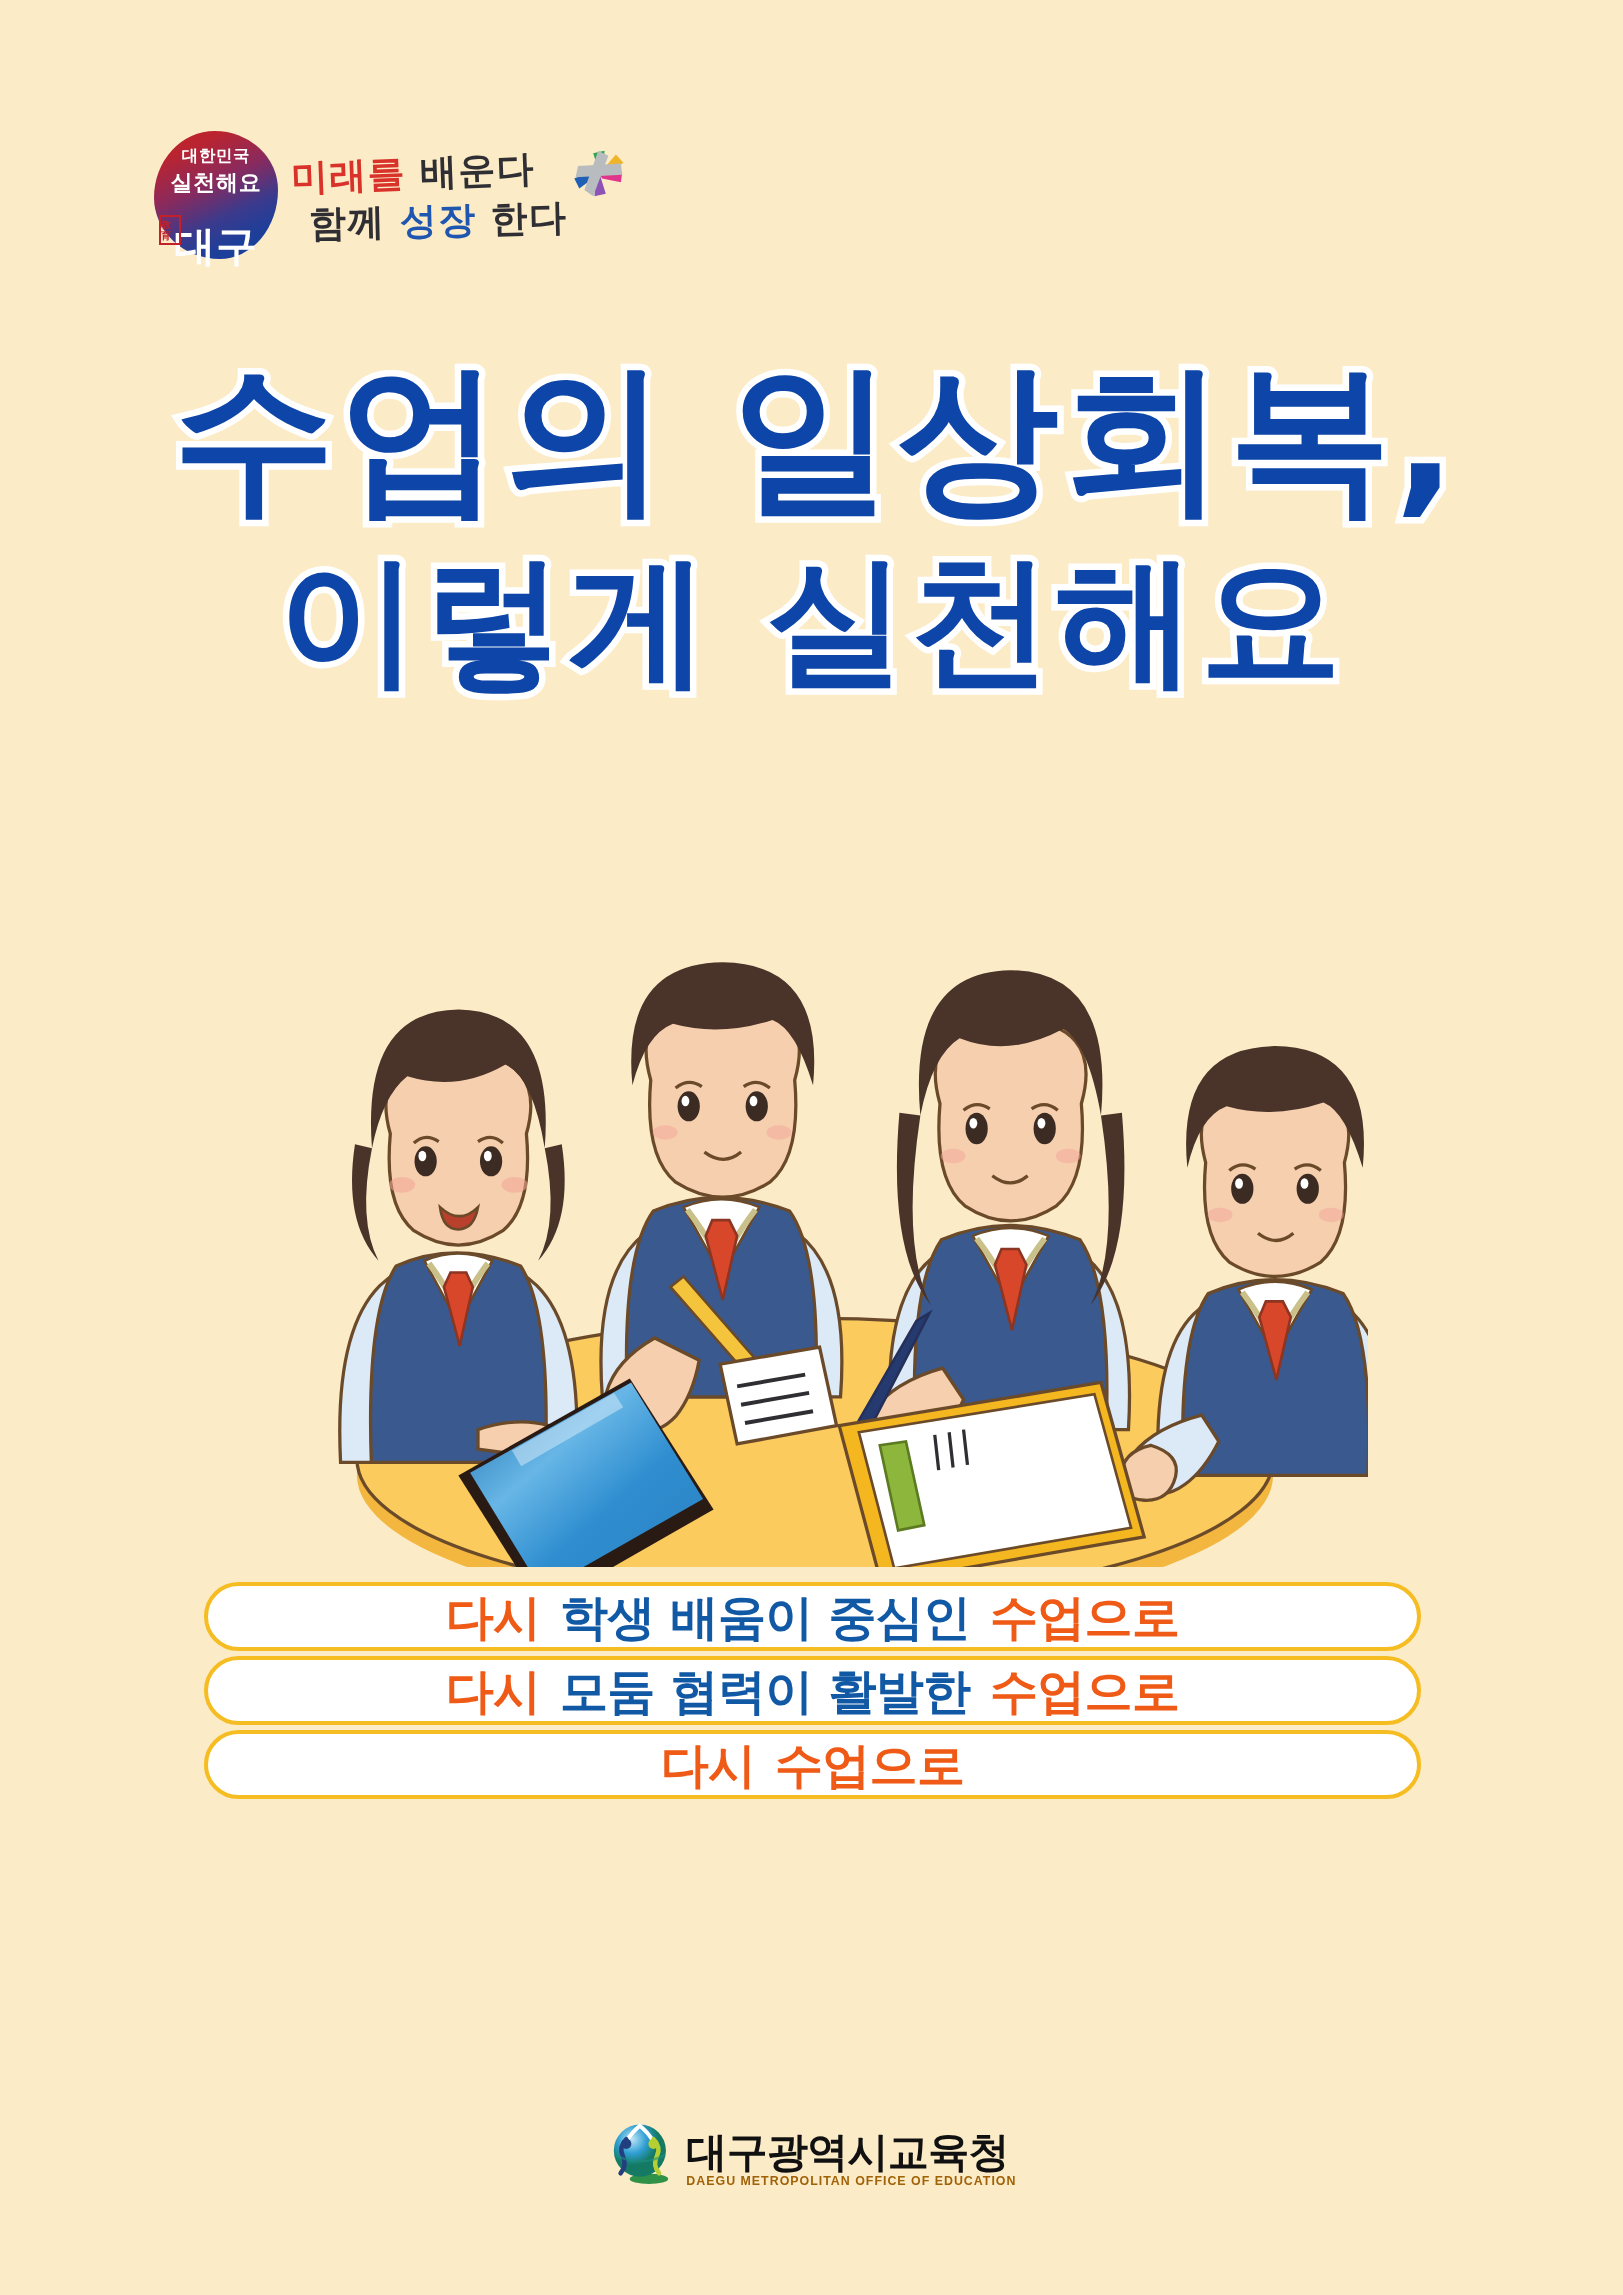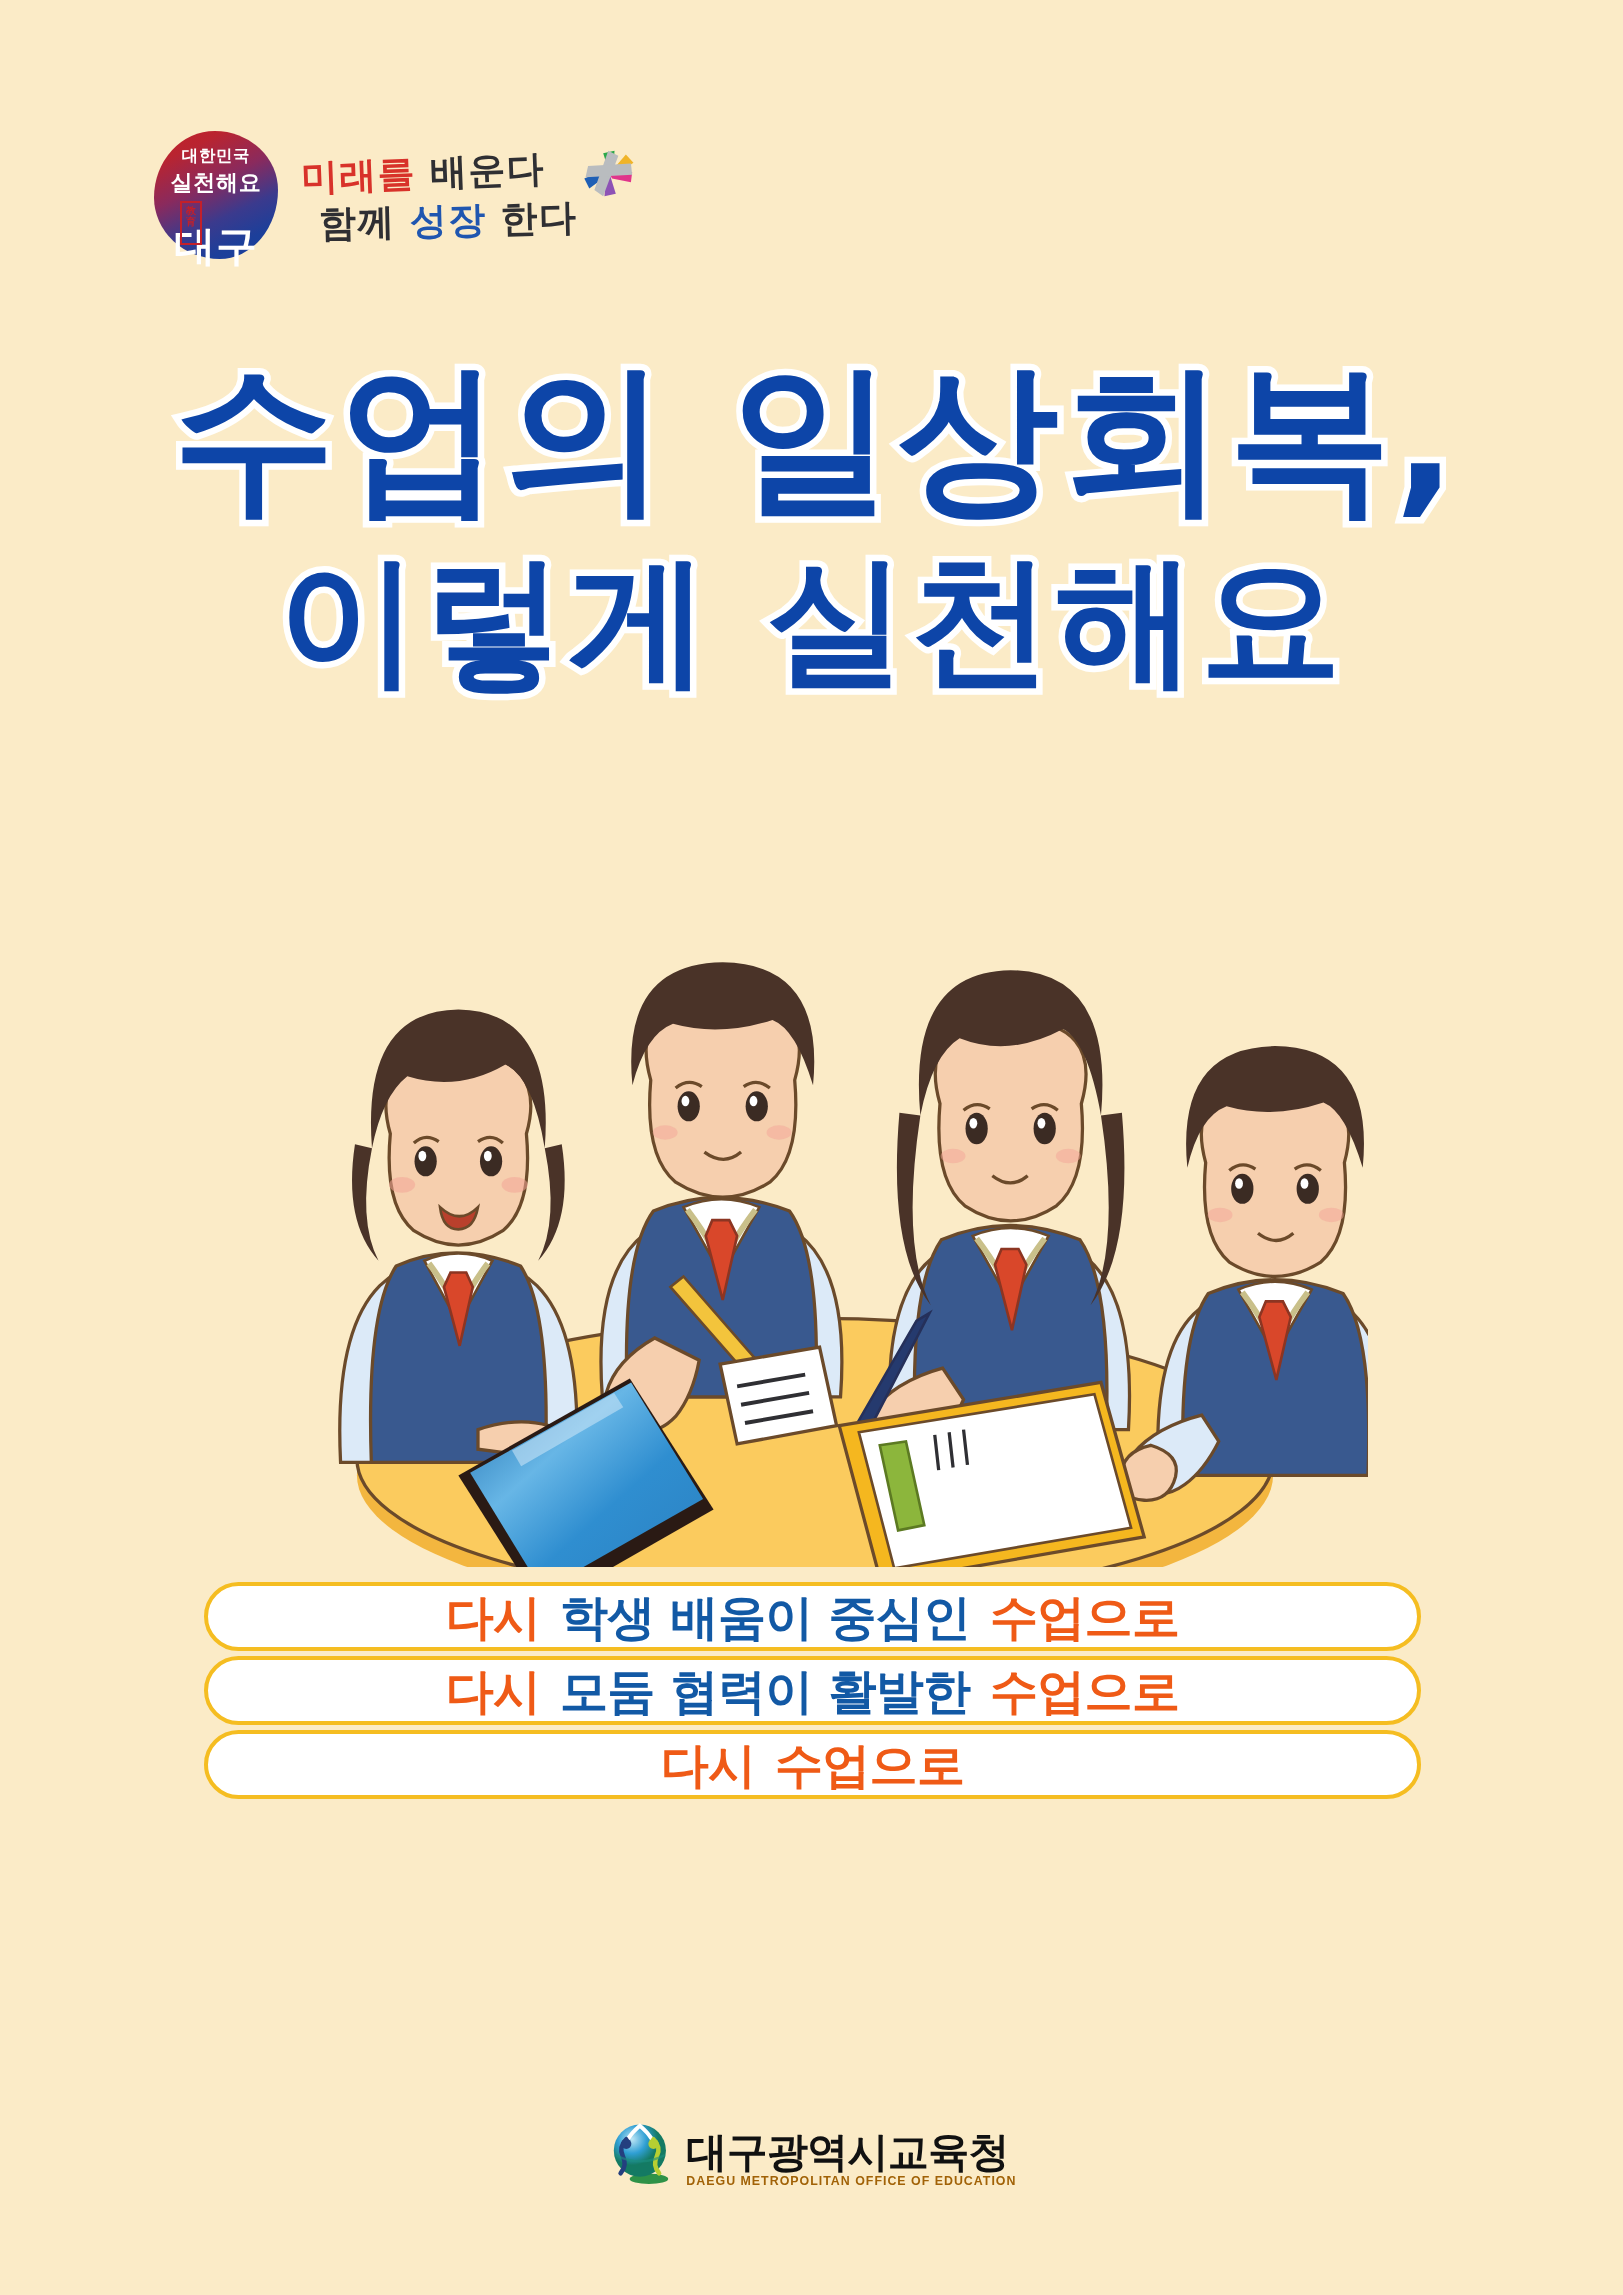--- a/index.html
+++ b/index.html
@@ -5,37 +5,37 @@
   html,body{margin:0;padding:0;}
   body{
     width:1623px;height:2295px;
     background:#fbebc7;
     font-family:"Liberation Sans","DejaVu Sans",sans-serif;
     overflow:hidden;position:relative;
   }
   .poster{position:absolute;inset:0;background:#fbebc7;}
 
   
-  .header{position:absolute;left:154px;top:131px;display:flex;align-items:center;gap:23px;}
+  .header{position:absolute;left:154px;top:131px;display:flex;align-items:center;gap:13px;}
   .seal{position:relative;width:124px;height:128px;flex:none;}
   .seal-blob{
     position:absolute;inset:0;
     background:radial-gradient(circle at 32% 22%, #c4202c 0%, #b0202f 22%, #7b2a63 48%, #27368f 70%, #1b3municipal 71%, #1b3c94 100%);
     background:linear-gradient(155deg,#c32029 0%,#b92430 18%,#8a2a5d 42%,#3b3a8d 64%,#1c3f9a 82%,#1a3f9c 100%);
     border-radius:49% 51% 47% 53% / 52% 46% 54% 48%;
     box-shadow:inset 0 0 0 0 #000;
   }
   .seal-txt{position:absolute;left:0;right:0;text-align:center;color:#fff;font-weight:700;letter-spacing:0.7px;}
   .seal-l1{top:14.4px;font-size:16.4px;}
   .seal-l2{top:37px;font-size:22px;}
   .seal-l3{top:63px;font-size:41px;line-height:41px;font-weight:900;margin-top:32px;}
   .seal-stamp{
-    position:absolute;left:26px;bottom:14.4px;width:22px;height:44px;
+    position:absolute;left:5px;bottom:14.4px;width:22px;height:30px;
     border:2px solid #c3202a;color:#c3202a;font-size:9.8px;line-height:11px;
-    font-weight:700;text-align:center;padding-top:2px;box-sizing:border-box;
+    font-weight:700;text-align:left;padding-top:2px;box-sizing:border-box;
     font-family:"DejaVu Serif",serif;
   }
   .tagline{position:relative;padding-top:3.9px;}
   .tag-line1,.tag-line2{font-size:37px;font-weight:700;line-height:48px;white-space:nowrap;
     font-family:"DejaVu Sans",sans-serif;letter-spacing:1.3px;}
   .tag-red{color:#d8322a;}
   .tag-dark{color:#2f2f33;}
   .tag-blue{color:#1f56b0;}
   .tag-line1{transform:rotate(-2.2deg);}
   .tag-line2{transform:rotate(-1.4deg);margin-left:18.3px;}

